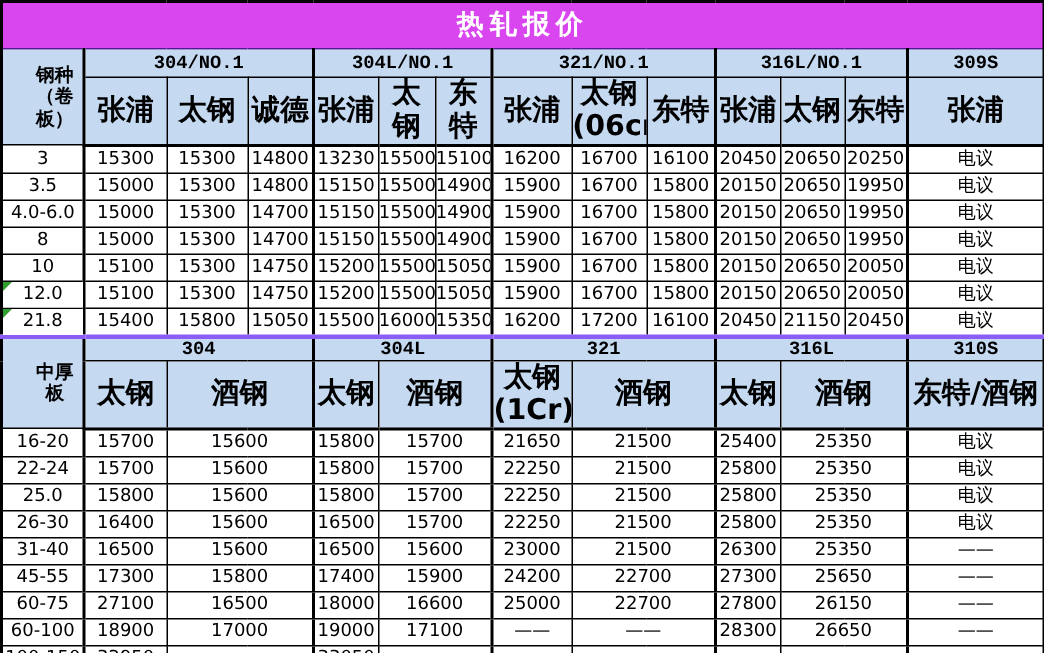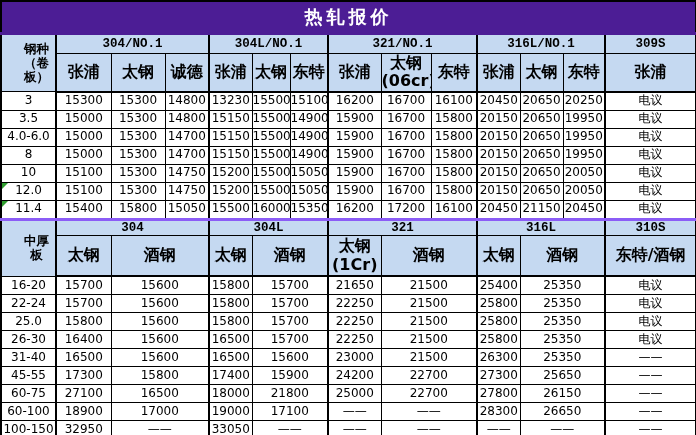--- a/index.html
+++ b/index.html
@@ -1,25 +1,25 @@
 <!DOCTYPE html>
 <html><head>
 <meta charset="utf-8">
 <style>
   html,body { margin:0; padding:0; background:#fff; }
   body { width:696px; font-family:"DejaVu Sans","Liberation Sans",sans-serif; }
   table { border-collapse:collapse; table-layout:fixed; width:696px; border:2px solid #000; }
   td { border:1px solid #000; text-align:center; vertical-align:middle; padding:0;
        font-size:12px; color:#000; overflow:hidden; line-height:1.15; }
-  .title-row td { background:#4c1d95; color:#ffffff; font-weight:bold; font-size:18px;
-                  height:30px; letter-spacing:4px; border-bottom:3px solid #4c1d95; }
+  .title-row td { background:#d946ef; color:#ffffff; font-weight:bold; font-size:18px;
+                  height:30px; letter-spacing:4px; border-bottom:1px solid #4c1d95; }
   .grade-row td { background:#c5d9f1; font-weight:bold; height:18px; font-size:12.5px;
                   font-family:Liberation Mono, monospace; }
   .grade-row td.corner-cell, .mill-row td { font-family:"DejaVu Sans","Liberation Sans",sans-serif; }
-  .mill-row td { background:#c5d9f1; font-weight:bold; height:30px; font-size:16px;
+  .mill-row td { background:#c5d9f1; font-weight:bold; height:30px; font-size:19px;
                  border-bottom:2px solid #000; white-space:pre-line; }
   .mill-row.tall td { height:39px; }
   .plate-grade td { height:14px; }
   .corner-cell { background:#c5d9f1; font-weight:bold; font-size:13px;padding-left:16px; }
   tr.data-row td { background:#ffffff; height:17px; }
   .thick-left { border-left:2px solid #000; }
   .section-start td { border-top:3px solid #8b5cf6; }
   td.marker { position:relative; }
   td.marker::before { content:""; position:absolute; top:0; left:0; width:0; height:0;
                       border-top:6px solid #2f9e2f; border-right:6px solid transparent; }
@@ -162,21 +162,21 @@
         <td>15050</td>
         <td class="thick-left">15900</td>
         <td>16700</td>
         <td>15800</td>
         <td class="thick-left">20150</td>
         <td>20650</td>
         <td>20050</td>
         <td class="thick-left">电议</td>
       </tr>
       <tr class="data-row">
-        <td class="marker">11.4</td>
+        <td class="marker">21.8</td>
         <td class="thick-left">15400</td>
         <td>15800</td>
         <td>15050</td>
         <td class="thick-left">15500</td>
         <td>16000</td>
         <td>15350</td>
         <td class="thick-left">16200</td>
         <td>17200</td>
         <td>16100</td>
         <td class="thick-left">20450</td>
@@ -274,21 +274,21 @@
         <td colspan="2">22700</td>
         <td class="thick-left">27300</td>
         <td colspan="2">25650</td>
         <td class="thick-left">——</td>
       </tr>
       <tr class="data-row">
         <td>60-75</td>
         <td class="thick-left">27100</td>
         <td colspan="2">16500</td>
         <td class="thick-left">18000</td>
-        <td colspan="2">21800</td>
+        <td colspan="2">16600</td>
         <td class="thick-left">25000</td>
         <td colspan="2">22700</td>
         <td class="thick-left">27800</td>
         <td colspan="2">26150</td>
         <td class="thick-left">——</td>
       </tr>
       <tr class="data-row">
         <td>60-100</td>
         <td class="thick-left">18900</td>
         <td colspan="2">17000</td>

